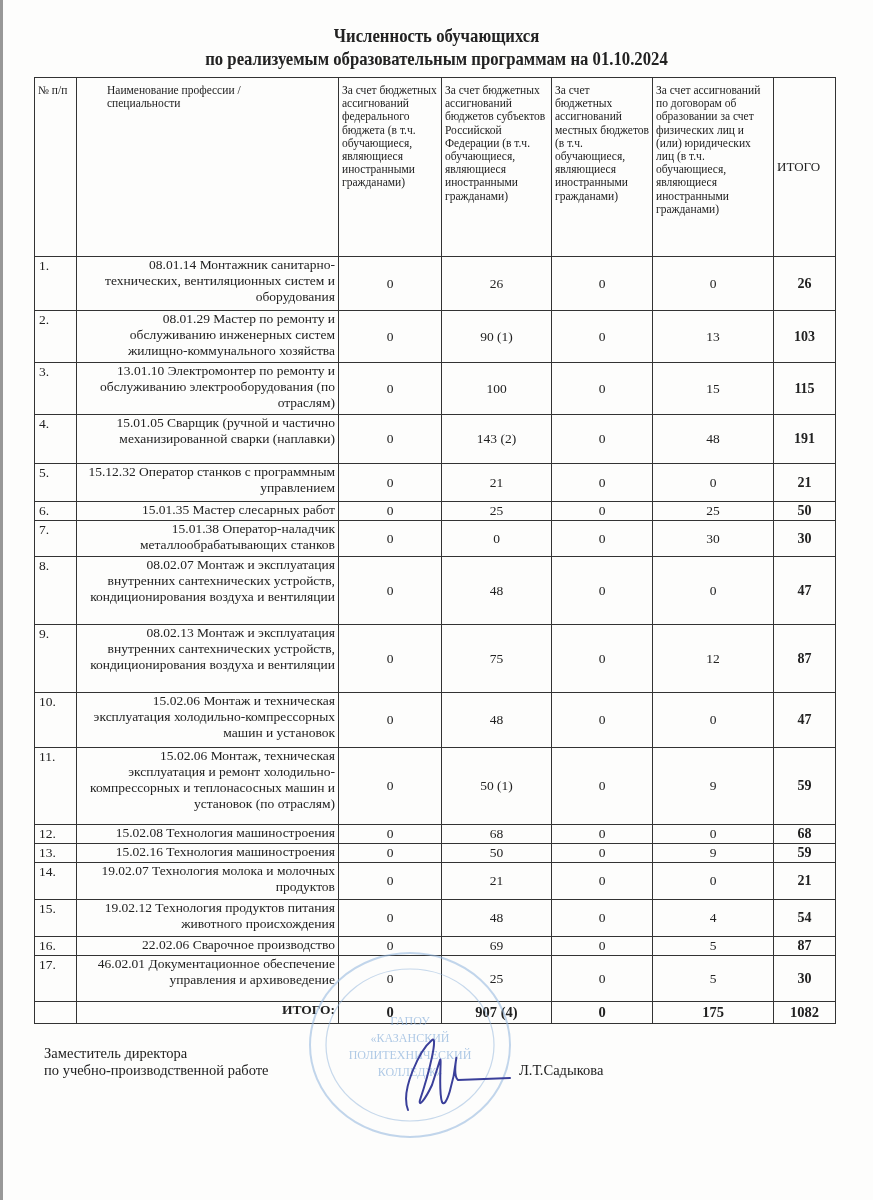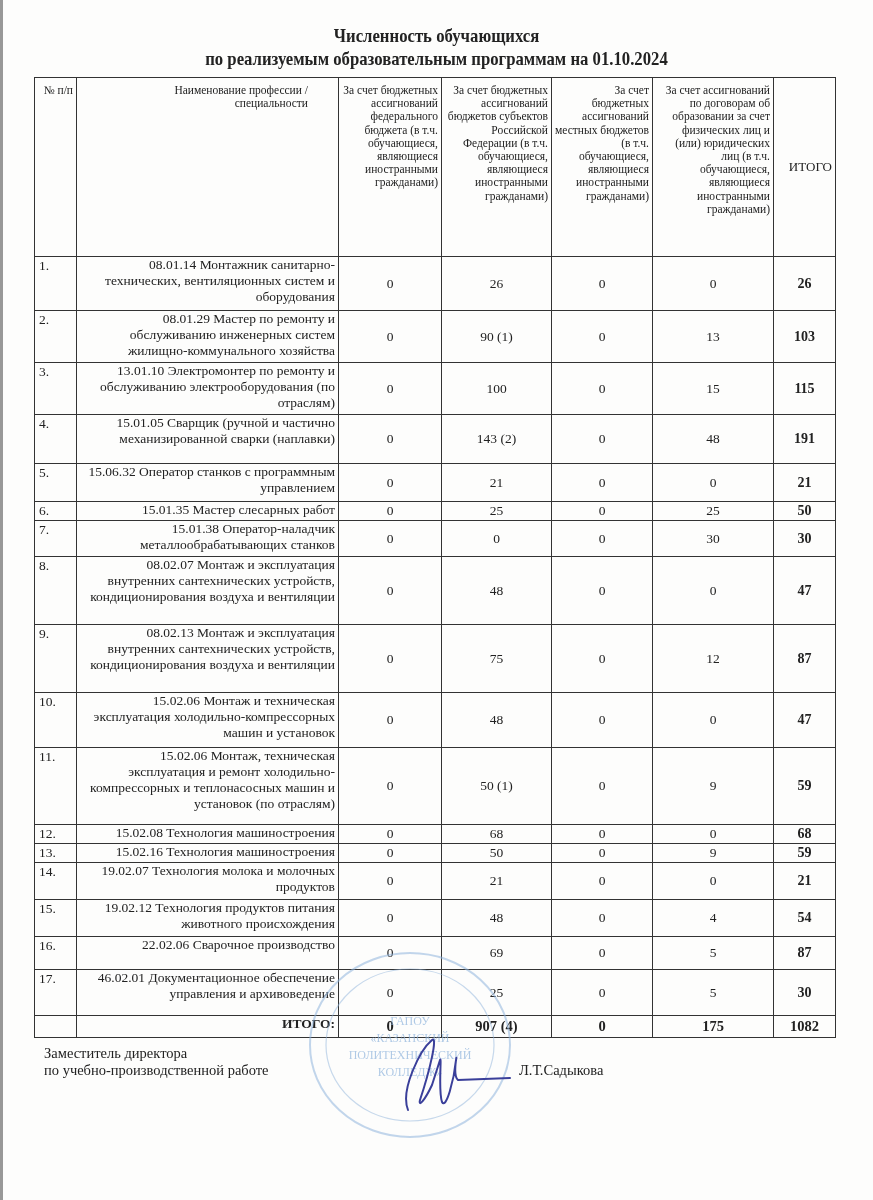--- a/index.html
+++ b/index.html
@@ -6,21 +6,21 @@
   body { width: 873px; height: 1200px; position: relative; overflow: hidden;
          font-family: "Liberation Serif", "DejaVu Serif", serif; color: #222; }
   .page-border-left { position: absolute; left: 0; top: 0; width: 3px; height: 1200px; background: #555; opacity: .6; }
   .title { position: absolute; left: 0; width: 873px; text-align: center; font-weight: bold;
            font-size: 19px; transform: scaleX(0.88); transform-origin: center; letter-spacing: 0; }
   .title.l1 { top: 25px; }
   .title.l2 { top: 48px; }
   table.main { position: absolute; left: 34px; top: 77px; width: 801px;
                border-collapse: collapse; table-layout: fixed; font-size: 13.5px; }
   table.main td, table.main th { border: 1.3px solid #333; padding: 0 3px; vertical-align: middle; }
-  th { font-weight: normal; font-size: 11.5px; line-height: 13.2px; text-align: right; vertical-align: top !important; padding-top: 6px !important; }
+  th { font-weight: normal; font-size: 11.5px; line-height: 13.2px; text-align: left; vertical-align: top !important; padding-top: 6px !important; }
   th.itogo-h { font-weight: normal; font-size: 13px; vertical-align: middle !important; padding-top: 0 !important; }
   th.name-h { font-size: 11.5px; }
   td.num { vertical-align: top !important; font-size: 13.5px; padding-top: 1px !important; padding-left: 4px !important; }
   td.name { font-size: 13.5px; line-height: 16px; text-align: right; vertical-align: top !important; padding-left: 4px !important; }
   td.v { text-align: center; font-size: 13.5px; }
   td.tot { text-align: center; font-weight: bold; font-size: 14px; }
   tr.total-row td { font-weight: bold; }
   tr.total-row td.v { font-weight: bold; font-size: 14.5px; }
   .footer { position: absolute; left: 44px; top: 1045px; font-size: 14.5px; line-height: 17px; }
   .signer { position: absolute; left: 519px; top: 1062px; font-size: 14.5px; }
@@ -88,21 +88,21 @@
         <td class="num">4.</td>
         <td class="name">15.01.05 Сварщик (ручной и частично механизированной сварки (наплавки)</td>
         <td class="v">0</td>
         <td class="v">143 (2)</td>
         <td class="v">0</td>
         <td class="v">48</td>
         <td class="tot">191</td>
       </tr>
       <tr style="height: 38px;">
         <td class="num">5.</td>
-        <td class="name">15.06.32 Оператор станков с программным управлением</td>
+        <td class="name">15.12.32 Оператор станков с программным управлением</td>
         <td class="v">0</td>
         <td class="v">21</td>
         <td class="v">0</td>
         <td class="v">0</td>
         <td class="tot">21</td>
       </tr>
       <tr style="height: 19px;">
         <td class="num">6.</td>
         <td class="name">15.01.35 Мастер слесарных работ</td>
         <td class="v">0</td>
@@ -185,21 +185,21 @@
       </tr>
       <tr style="height: 37px;">
         <td class="num">15.</td>
         <td class="name">19.02.12 Технология продуктов питания животного происхождения</td>
         <td class="v">0</td>
         <td class="v">48</td>
         <td class="v">0</td>
         <td class="v">4</td>
         <td class="tot">54</td>
       </tr>
-      <tr style="height: 33px;">
+      <tr style="height: 19px;">
         <td class="num">16.</td>
         <td class="name">22.02.06 Сварочное производство</td>
         <td class="v">0</td>
         <td class="v">69</td>
         <td class="v">0</td>
         <td class="v">5</td>
         <td class="tot">87</td>
       </tr>
       <tr style="height: 46px;">
         <td class="num">17.</td>

